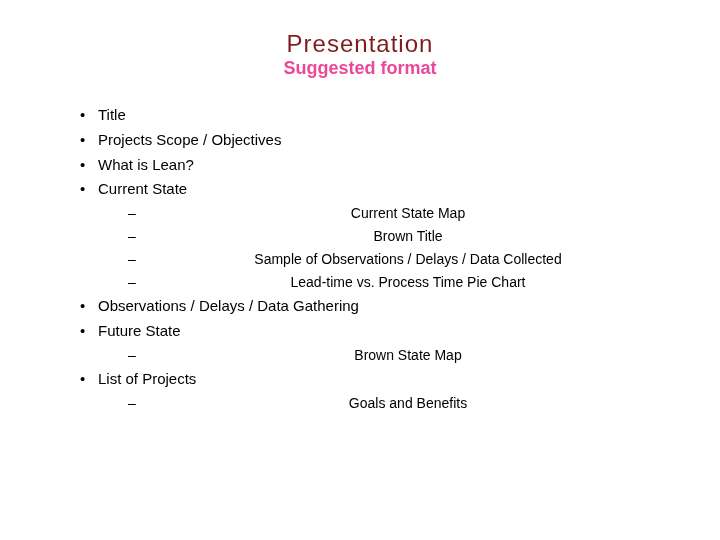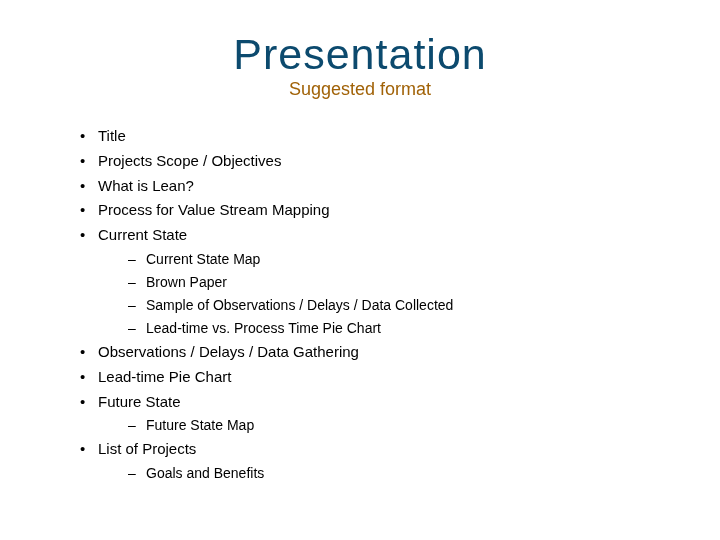--- a/index.html
+++ b/index.html
@@ -19,30 +19,30 @@
       align-items: center;
       padding: 30px 50px 20px 50px;
     }
 
     .title-section {
       text-align: center;
       margin-bottom: 24px;
     }
 
     .main-title {
-      font-size: 43px;
+      font-size: 24px;
       font-weight: normal;
-      color: #0c4a6e;
+      color: #7f1d1d;
       letter-spacing: 1px;
     }
 
     .subtitle {
       font-size: 18px;
-      font-weight: normal;
-      color: #a16207;
+      font-weight: bold;
+      color: #ec4899;
     }
 
     .content-area {
       width: 100%;
       padding-left: 30px;
     }
 
     ul.main-list {
       list-style: none;
       padding: 0;
@@ -62,20 +62,21 @@
       position: absolute;
       left: 0;
       top: 0;
     }
 
     ul.sub-list {
       list-style: none;
       padding: 0;
       margin: 0;
       padding-left: 30px;
+      text-align: center;
     }
 
     ul.sub-list > li {
       position: relative;
       padding-left: 18px;
       font-size: 14px;
       line-height: 1.65;
       color: #000000;
     }
 
@@ -92,29 +93,27 @@
 <div class="title-section">
   <div class="main-title">Presentation</div>
   <div class="subtitle">Suggested format</div>
 </div>
 
 <div class="content-area">
   <ul class="main-list" id="main-list-container">
   <li><span>Title</span></li>
       <li><span>Projects Scope / Objectives</span></li>
       <li><span>What is Lean?</span></li>
-      <li><span>Process for Value Stream Mapping</span></li>
       <li><span>Current State</span><ul class="sub-list">
           <li>Current State Map</li>
-          <li>Brown Paper</li>
+          <li>Brown Title</li>
           <li>Sample of Observations / Delays / Data Collected</li>
           <li>Lead-time vs. Process Time Pie Chart</li>
         </ul></li>
       <li><span>Observations / Delays / Data Gathering</span></li>
-      <li><span>Lead-time Pie Chart</span></li>
       <li><span>Future State</span><ul class="sub-list">
-          <li>Future State Map</li>
+          <li>Brown State Map</li>
         </ul></li>
       <li><span>List of Projects</span><ul class="sub-list">
           <li>Goals and Benefits</li>
         </ul></li>
     </ul>
 </div>
 
 </body></html>

